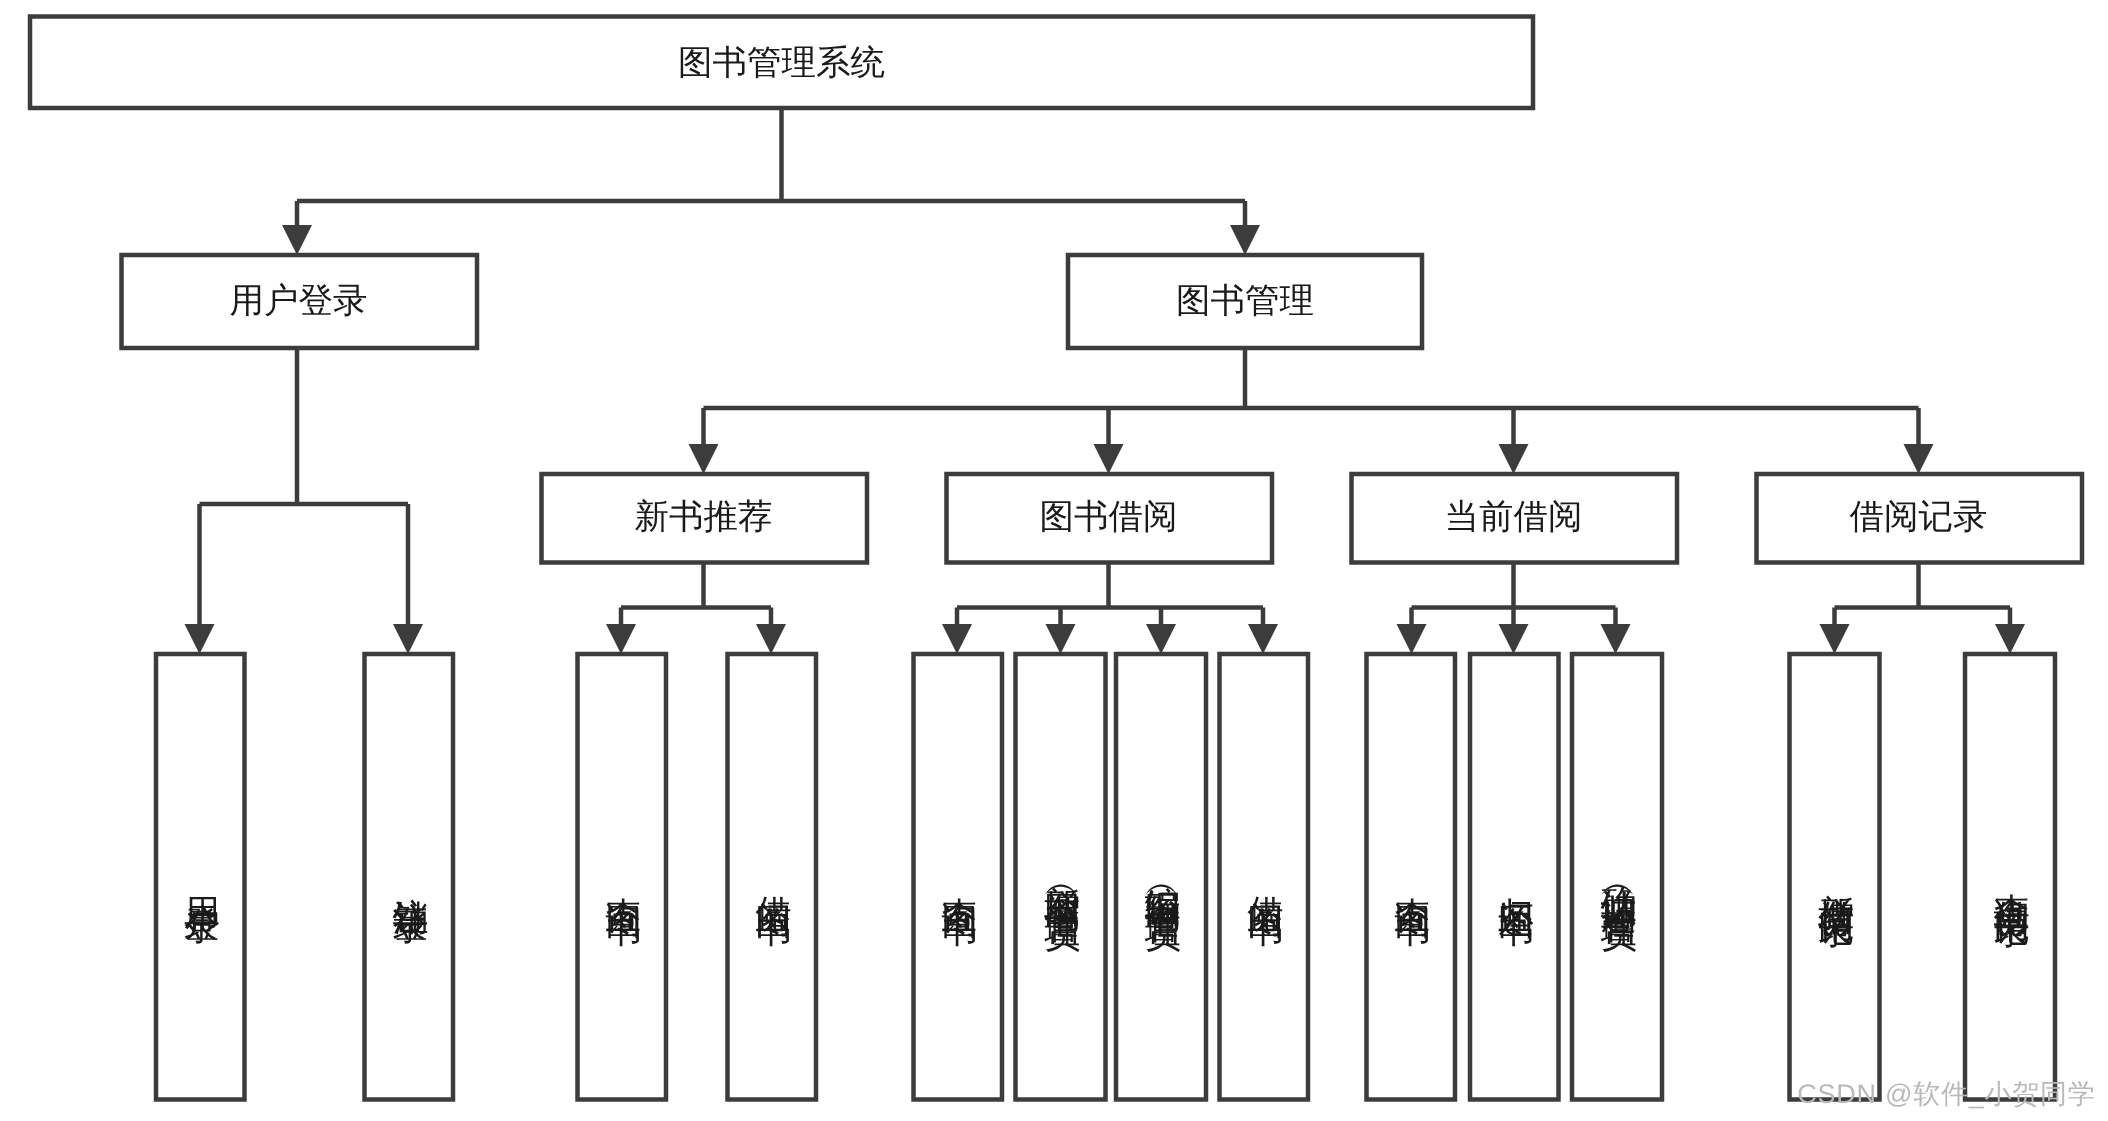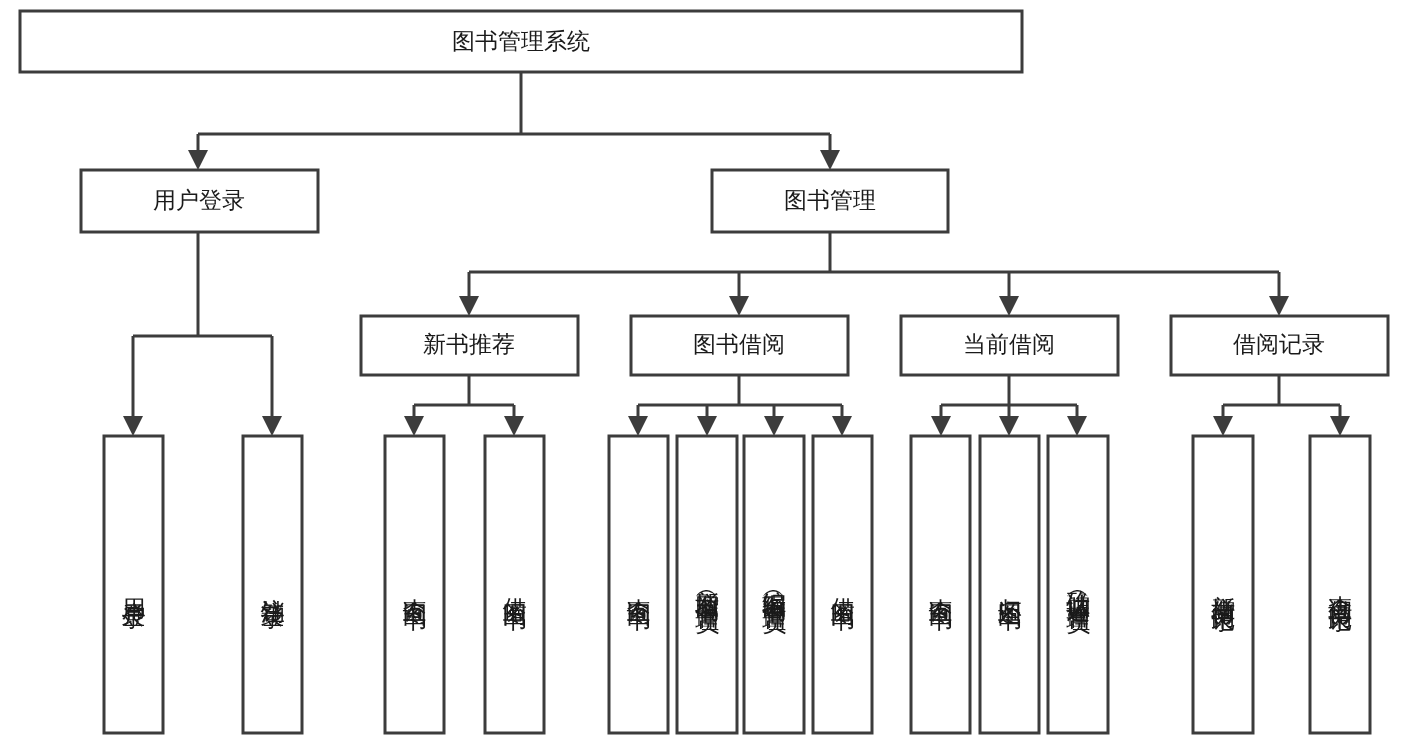--- a/index.html
+++ b/index.html
@@ -233,14 +233,15 @@
     <span class="vlabel-text">确认归还（管理员）</span>
   </div>
 
   <div class="vlabel-wrap" style="left:1193px; top:436px; width:60px; height:297px;">
     <span class="vlabel-text">新增借阅记录</span>
   </div>
   <div class="vlabel-wrap" style="left:1310px; top:436px; width:60px; height:297px;">
     <span class="vlabel-text">查询借阅记录</span>
   </div>
 
+  <div class="watermark">CSDN @软件_小贺同学</div>
 
 </div>
 
 </body></html>

